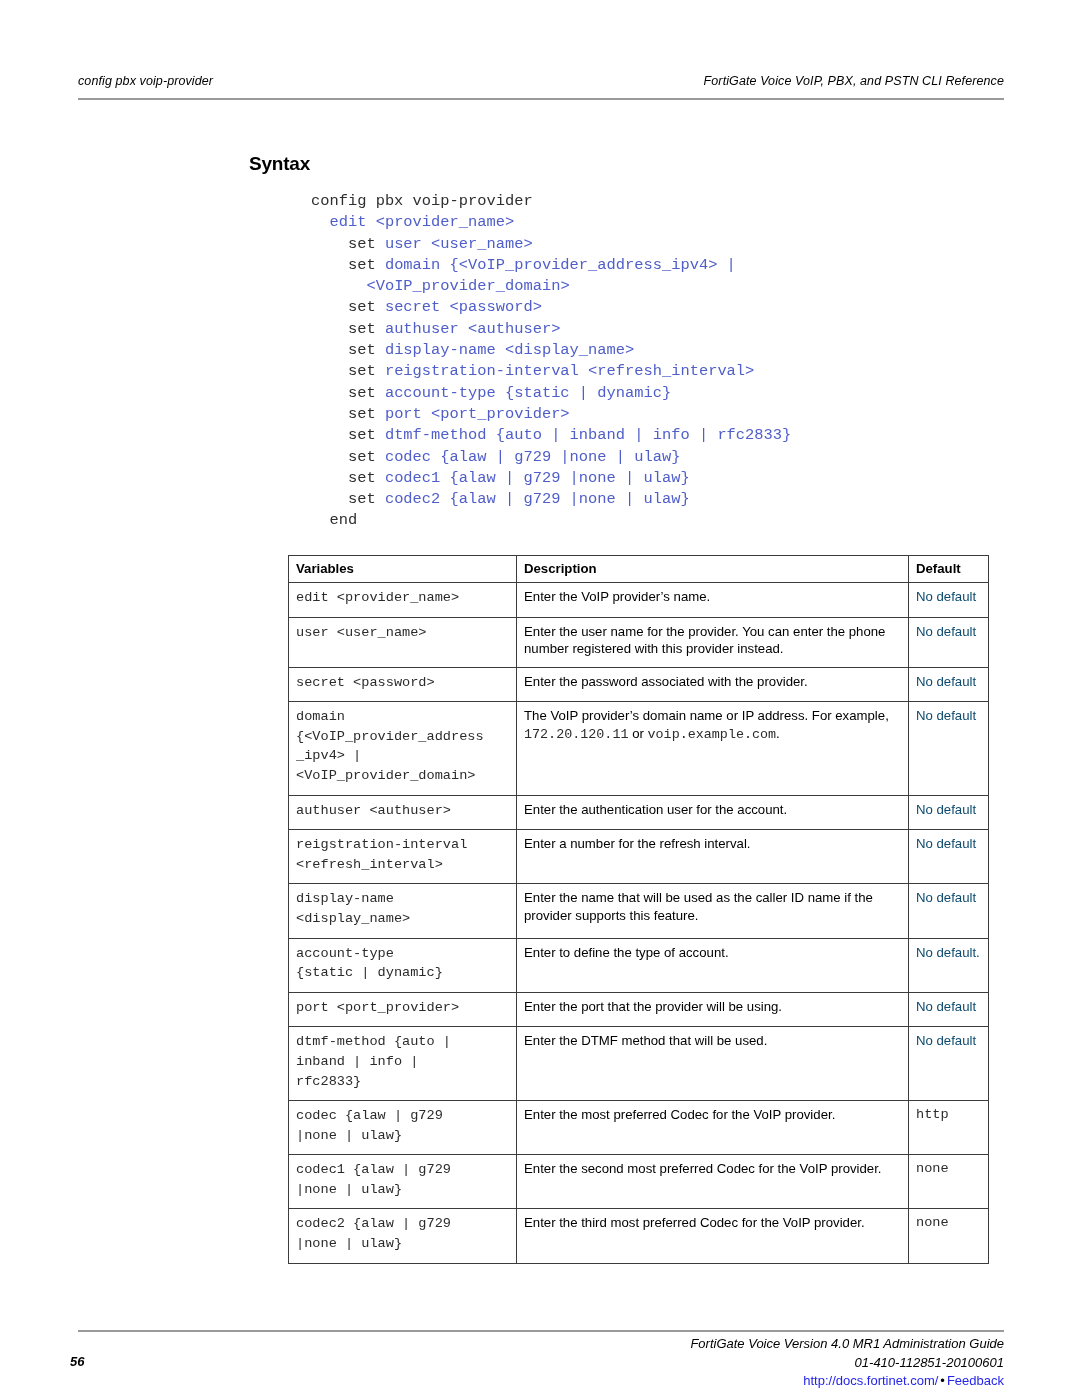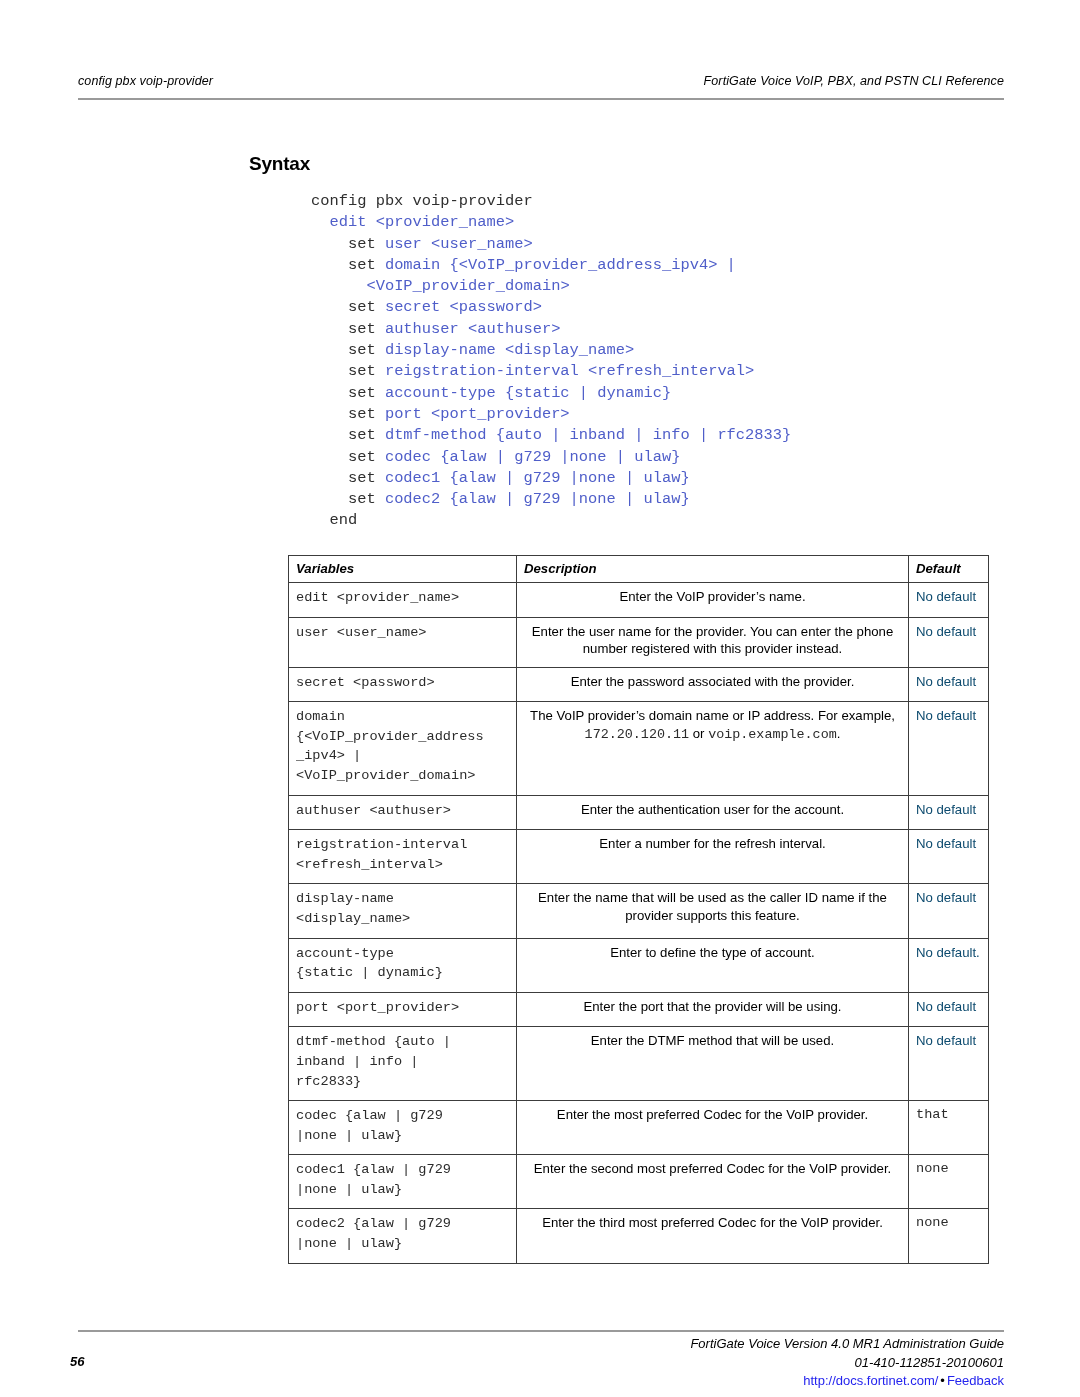--- a/index.html
+++ b/index.html
@@ -90,38 +90,36 @@
     border: 1px solid #3c3c3c;
     vertical-align: top;
     padding: 5px 7px 9px 7px;
   }
   .vtable th {
     text-align: left;
     font-size: 13.2px;
     font-weight: bold;
     padding-top: 5px;
     padding-bottom: 6px;
-    font-style: italic;
   }
   .col-var  { width: 228px; }
   .col-desc { width: 392px; }
   .col-def  { width: 80px; }
 
   .vtable td.mono {
     font-family: "Liberation Mono", "DejaVu Sans Mono", monospace;
     font-size: 13.6px;
     line-height: 19.6px;
     color: #2b2b2b;
     white-space: pre-wrap;
   }
   .vtable td.desc {
     font-size: 13.2px;
     line-height: 17.5px;
     color: #000;
-    text-align: center;
   }
   .vtable td.def {
     font-size: 13.2px;
     line-height: 17.5px;
     color: #0c4a6e;
   }
   .vtable td.def.mono-def {
     font-family: "Liberation Mono", "DejaVu Sans Mono", monospace;
     font-size: 13.6px;
     color: #2b2b2b;
@@ -260,21 +258,21 @@
           <td class="mono">dtmf-method {auto |
 inband | info |
 rfc2833}</td>
           <td class="desc">Enter the DTMF method that will be used.</td>
           <td class="def">No default</td>
         </tr>
         <tr>
           <td class="mono">codec {alaw | g729
 |none | ulaw}</td>
           <td class="desc">Enter the most preferred Codec for the VoIP provider.</td>
-          <td class="def mono-def">that</td>
+          <td class="def mono-def">http</td>
         </tr>
         <tr>
           <td class="mono">codec1 {alaw | g729
 |none | ulaw}</td>
           <td class="desc">Enter the second most preferred Codec for the VoIP provider.</td>
           <td class="def mono-def">none</td>
         </tr>
         <tr>
           <td class="mono">codec2 {alaw | g729
 |none | ulaw}</td>

